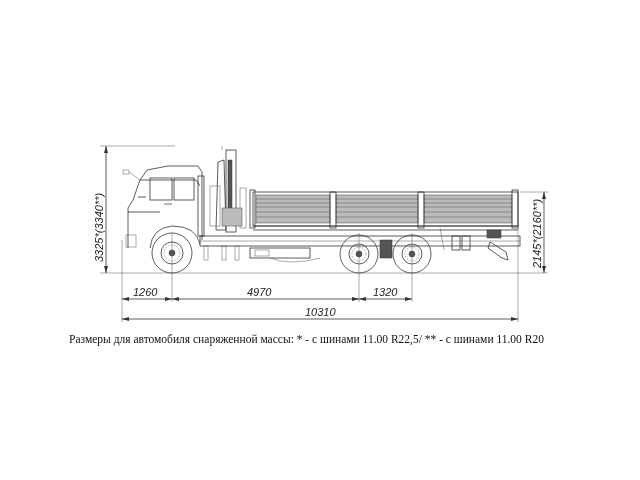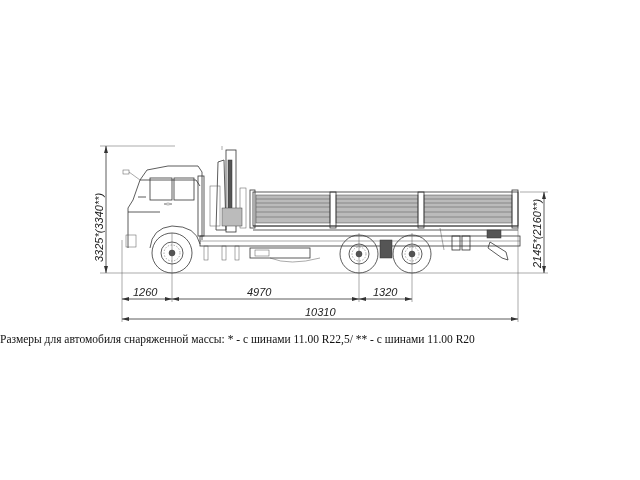--- a/index.html
+++ b/index.html
@@ -1,20 +1,20 @@
 <!DOCTYPE html>
 <html><head>
   <meta charset="utf-8">
   <style>
     html, body { margin: 0; padding: 0; background: #ffffff; }
     body { width: 640px; height: 480px; position: relative; overflow: hidden; }
     #drawing { position: absolute; left: 0; top: 0; width: 640px; height: 480px; }
     .dim-text { font-family: "Liberation Sans", sans-serif; font-style: italic; font-size: 11px; fill: #222; }
     .caption {
-      position: absolute; left: 0; top: 333px; width: 613px; 
+      position: absolute; left: 0; top: 333px; width: 613px; text-align: center;
       font-family: "Liberation Serif", serif; font-size: 11.5px; color: #111;
     }
     .ln { stroke: #333; stroke-width: 0.8; fill: none; }
     .thin { stroke: #555; stroke-width: 0.5; fill: none; }
     .dark { fill: #555; stroke: #333; stroke-width: 0.5; }
     .gray { fill: #bbb; stroke: #444; stroke-width: 0.5; }
   </style>
 </head>
 <body>
 

